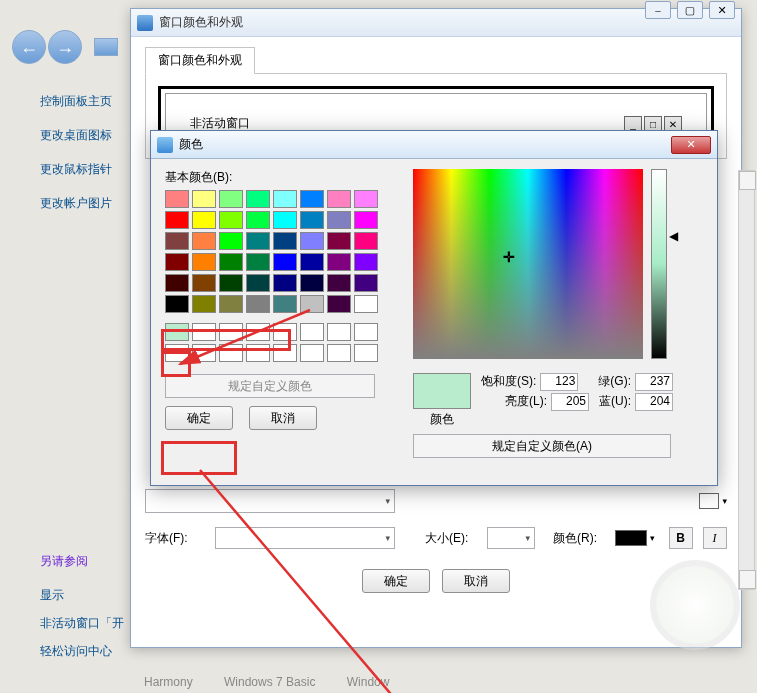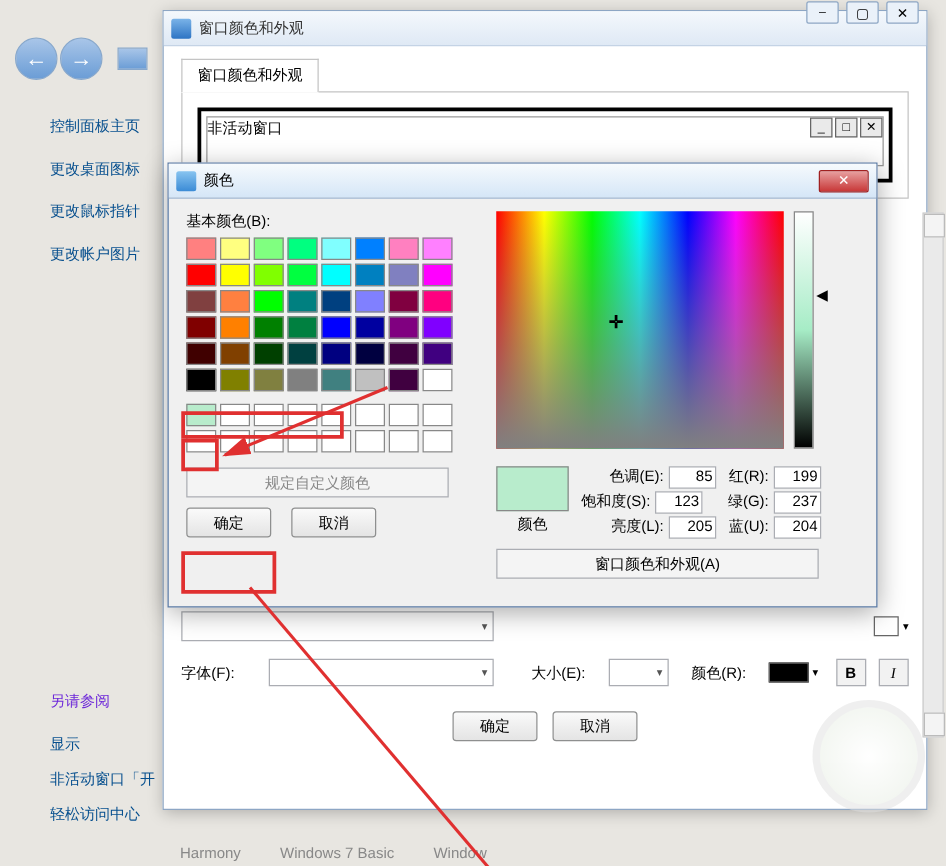--- a/index.html
+++ b/index.html
@@ -19,41 +19,41 @@
   .parent-window { position: absolute; top: 8px; left: 130px; width: 612px; height: 640px; border: 1px solid #8da6c4; background: #fff; box-shadow: 0 2px 12px rgba(0,0,0,.25); }
   .titlebar { height: 28px; background: linear-gradient(#f4f8fc,#dfe9f5); border-bottom: 1px solid #c4d3e5; display: flex; align-items: center; padding: 0 6px; font-size: 12px; color: #333; }
   .titlebar .ticon { width: 16px; height: 16px; margin-right: 6px; background: linear-gradient(#7ab3e8,#2d74c4); border-radius: 2px; }
   .win-controls { position: absolute; top: -8px; right: 6px; display: flex; gap: 6px; }
   .win-btn-o { width: 26px; height: 18px; border: 1px solid #8da6c4; border-radius: 2px; background: #eaf1f9; font-size: 11px; display: flex; align-items: center; justify-content: center; }
   
   .tab-row { padding: 10px 14px 0; }
   .tab { display: inline-block; border: 1px solid #c4c4c4; border-bottom: 1px solid #fff; background: #fff; padding: 4px 12px; font-size: 12px; position: relative; z-index: 2; }
   .preview-outer { margin: 0 14px; border: 1px solid #c4c4c4; padding: 12px; margin-top: -1px; }
   .preview { height: 60px; border: 3px solid #000; background: #fff; padding: 4px; }
-  .preview-inner { border: 1px solid #999; height: 40px; display: flex; align-items: flex-start; padding: 0 0; font-size: 12px; }
+  .preview-inner { border: 1px solid #999; height: 40px; display: flex; align-items: flex-end; padding: 0 24px; font-size: 12px; }
   .wbtn-row { margin-left: auto; display: flex; gap: 2px; }
   .wbtn { width: 18px; height: 16px; border: 1px solid #666; background: #eaeaea; font-size: 10px; display: flex; align-items: center; justify-content: center; }
   
   
   .parent-lower { position: absolute; top: 480px; left: 14px; right: 14px; }
   .row { display: flex; align-items: center; gap: 10px; font-size: 12px; margin-bottom: 14px; }
   .combo { height: 22px; border: 1px solid #abadb3; background: #fff; display: flex; align-items: center; padding: 0 18px 0 4px; position: relative; }
   .combo::after { content: "▾"; position: absolute; right: 4px; font-size: 9px; color: #555; }
   .swatch-combo { height: 22px; display: flex; align-items: center; }
   .swatch { width: 32px; height: 16px; background: #000; border: 1px solid #666; margin-right: 3px; }
   .mini-btn { width: 24px; height: 22px; border: 1px solid #abadb3; background: #f2f2f2; font-size: 12px; display: flex; align-items: center; justify-content: center; }
   .italic { font-style: italic; font-family: 'Times New Roman', serif; }
   .buttons-row { display: flex; gap: 12px; justify-content: center; margin-top: 20px; }
   .win-button { min-width: 68px; height: 24px; border: 1px solid #8e8f8f; background: linear-gradient(#fafafa,#e4e4e4); font-size: 12px; display: flex; align-items: center; justify-content: center; border-radius: 3px; }
   
   .theme-row { position: absolute; bottom: 4px; left: 130px; font-size: 12px; color: #888; }
   .theme-row span { margin: 0 14px; }
   
   
-  .color-dialog { position: absolute; top: 130px; left: 134px; width: 568px; height: 356px; border: 1px solid #5a7aa5; background: #f0f0f0; box-shadow: 0 4px 20px rgba(0,0,0,.35); }
+  .color-dialog { position: absolute; top: 130px; left: 150px; width: 568px; height: 356px; border: 1px solid #5a7aa5; background: #f0f0f0; box-shadow: 0 4px 20px rgba(0,0,0,.35); }
   .cd-title { height: 28px; background: linear-gradient(#f6fafd,#d5e6f7); border-bottom: 1px solid #a0b7d2; display: flex; align-items: center; padding: 0 6px; font-size: 12px; }
   .cd-title .ticon { width: 16px; height: 16px; margin-right: 6px; background: linear-gradient(#88c4f0,#3b8bd6); border-radius: 2px; }
   .cd-close { margin-left: auto; width: 40px; height: 18px; background: linear-gradient(#e8a0a0,#c83838); border: 1px solid #a02020; border-radius: 2px; color: #fff; font-size: 11px; display: flex; align-items: center; justify-content: center; }
   .cd-body { padding: 10px 14px; display: flex; gap: 20px; position: relative; }
   .cd-left { width: 228px; }
   .cd-right { flex: 1; position: relative; }
   .cd-label { font-size: 12px; margin-bottom: 4px; }
   
   .color-grid { display: grid; grid-template-columns: repeat(8, 24px); gap: 3px; margin-bottom: 10px; }
   .color-cell { width: 24px; height: 18px; border: 1px solid #888; }
@@ -261,40 +261,34 @@
       </div>
       <div class="lum-bar"></div>
       <div class="lum-arrow">◀</div>
       <div style="display:flex;gap:10px;margin-top:8px">
         <div>
           <div class="preview-swatch"></div>
           <div style="font-size:12px;text-align:center;margin-top:2px">颜色</div>
         </div>
         <div class="color-readout">
           <div class="ro-row">
-            <span>色调(E):</span>
-            <div class="ro-box">85</div>
-            <span style="margin-left:6px">红(R):</span>
-            <div class="ro-box">199</div>
-          </div>
-          <div class="ro-row">
             <span>饱和度(S):</span>
             <div class="ro-box">123</div>
             <span style="margin-left:16px">绿(G):</span>
             <div class="ro-box">237</div>
           </div>
           <div class="ro-row">
             <span>亮度(L):</span>
             <div class="ro-box">205</div>
             <span style="margin-left:6px">蓝(U):</span>
             <div class="ro-box">204</div>
           </div>
         </div>
       </div>
-      <div class="add-custom">窗口颜色和外观(A)</div>
+      <div class="add-custom">规定自定义颜色(A)</div>
     </div>
   </div>
 
   <div class="highlight-custom" style="top:198px;left:10px;width:130px;height:22px"></div>
   <div class="highlight-custom" style="top:220px;left:10px;width:30px;height:26px"></div>
   <div class="highlight-custom" style="top:310px;left:10px;width:76px;height:34px"></div>
 </div>
 
 <svg class="arrow-overlay" width="757" height="693">
   <defs>

